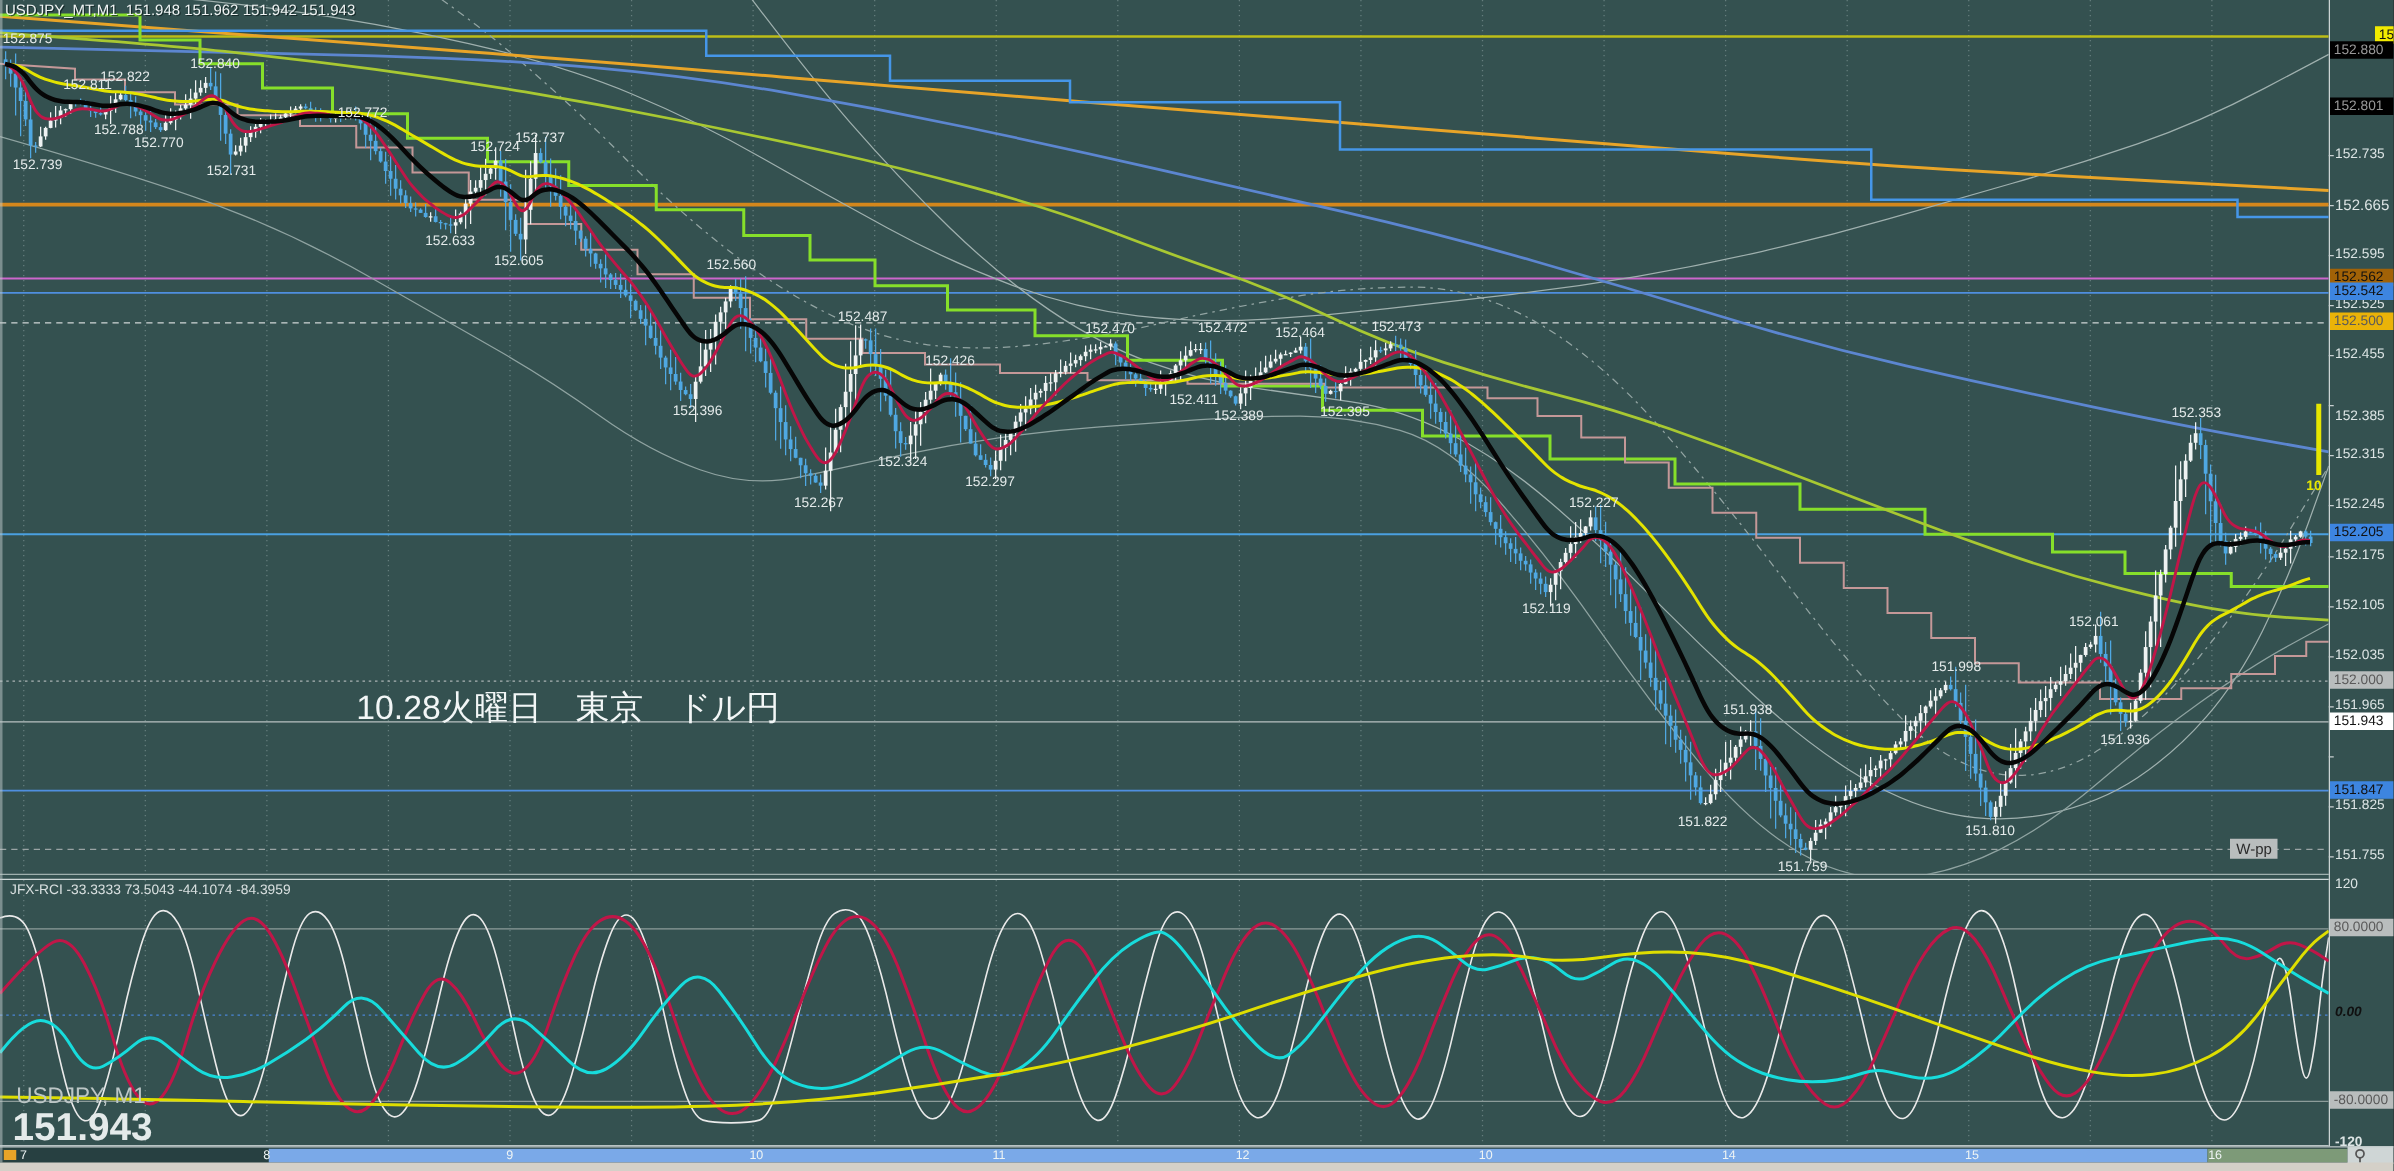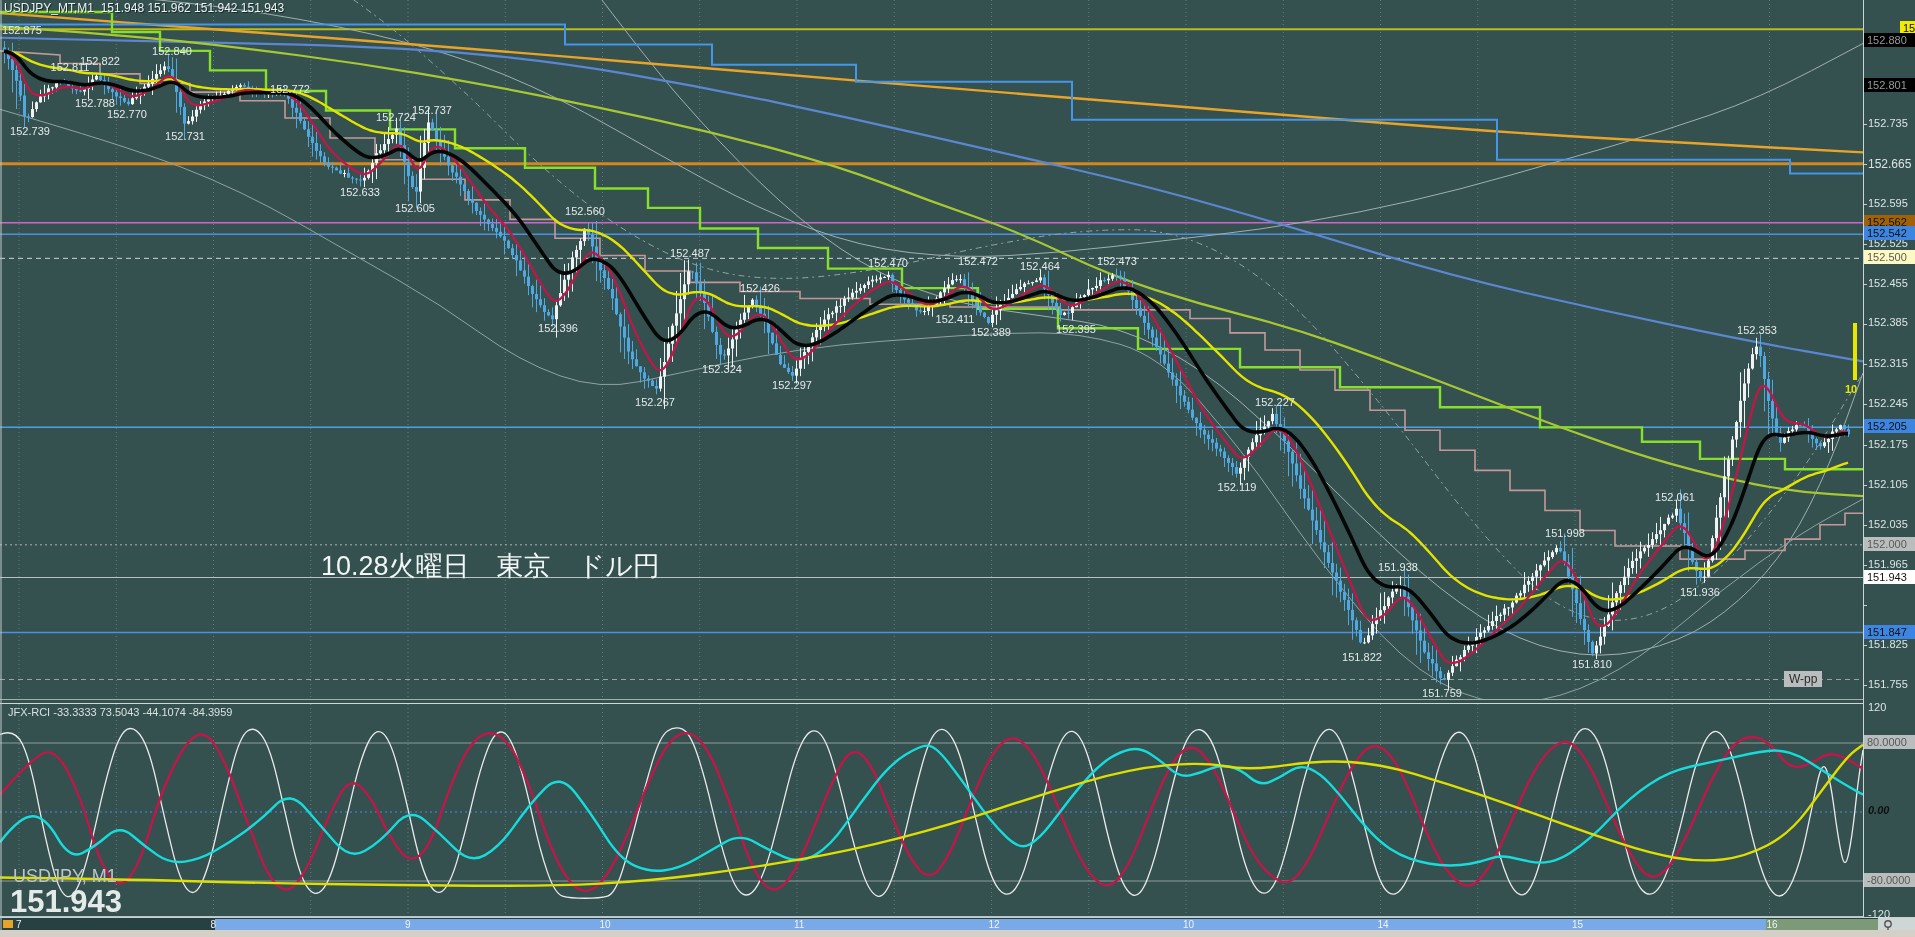--- a/index.html
+++ b/index.html
@@ -1,21 +1,21 @@
 <!DOCTYPE html>
 <html><head>
 <meta charset="utf-8">
 <style>
   html,body{margin:0;padding:0;background:#202020;}
   #root{position:relative;width:1915px;height:937px;background:#345150;overflow:hidden;
         font-family:"Liberation Sans",sans-serif;}
   #chart-svg{position:absolute;left:0;top:0;}
   .ovl{position:absolute;color:#eef2f2;white-space:pre;}
   #title-bar{left:4px;top:1px;font-size:12px;color:#eef2f2;text-shadow:1px 1px 0 rgba(10,25,25,.7);}
-  #annotation{left:285px;top:548px;font-size:27px;color:#f2f6f6;margin-left:36px;}
+  #annotation{left:285px;top:548px;font-size:27px;color:#f2f6f6;}
   #ind-label{left:8px;top:706px;font-size:11px;color:#d9e0e0;}
   #sym-overlay{left:13px;top:866px;font-size:18px;color:#bcc6c6;}
   #big-price{left:10px;top:884px;font-size:31px;font-weight:bold;color:#e4eaea;}
   #wpp{left:1784px;top:671px;font-size:12px;color:#2b2b2b;background:#b9bdbd;padding:0 5px;line-height:16px;}
   #countdown{left:1845px;top:383px;font-size:11px;font-weight:bold;color:#e6e600;}
   #timebar-area{position:absolute;left:0;top:917px;width:1878px;height:13px;background:#274041;border-top:1px solid #c7d0d0;}
   .tseg{position:absolute;top:1px;height:11px;}
   #corner{position:absolute;left:1878px;top:917px;width:37px;height:13px;background:#cfd6d6;border-top:1px solid #c7d0d0;}
   #bottom-strip{position:absolute;left:0;top:930px;width:1915px;height:7px;background:#d4d0c8;}
   #left-edge{position:absolute;left:0;top:0;width:2px;height:930px;background:#c2cccc;opacity:.5;}
@@ -1109,21 +1109,21 @@
 <div style="position: absolute; left: 1868px; top: 116.684px; font-size: 11px; color: rgb(220, 228, 228);">152.735</div>
     <div style="position: absolute; left: 1863px; top: 123.684px; width: 4px; height: 1px; background: rgb(200, 208, 208);"></div>
     <div style="position: absolute; left: 1868px; top: 156.794px; font-size: 12px; color: rgb(220, 228, 228);">152.665</div>
     <div style="position: absolute; left: 1863px; top: 163.794px; width: 4px; height: 1px; background: rgb(200, 208, 208);"></div>
     <div style="position: absolute; left: 1868px; top: 196.904px; font-size: 11px; color: rgb(220, 228, 228);">152.595</div>
     <div style="position: absolute; left: 1863px; top: 203.904px; width: 4px; height: 1px; background: rgb(200, 208, 208);"></div>
     <div style="position: absolute; left: 1868px; top: 237.014px; font-size: 11px; color: rgb(220, 228, 228);">152.525</div>
     <div style="position: absolute; left: 1863px; top: 244.014px; width: 4px; height: 1px; background: rgb(200, 208, 208);"></div>
     <div style="position: absolute; left: 1868px; top: 277.124px; font-size: 11px; color: rgb(220, 228, 228);">152.455</div>
     <div style="position: absolute; left: 1863px; top: 284.124px; width: 4px; height: 1px; background: rgb(200, 208, 208);"></div>
-    <div style="position: absolute; left: 1868px; top: 316px; font-size: 11px; color: rgb(220, 228, 228);">152.385</div>
+    <div style="position: absolute; left: 1868px; top: 327px; font-size: 11px; color: rgb(220, 228, 228);">152.385</div>
     <div style="position: absolute; left: 1863px; top: 324.234px; width: 4px; height: 1px; background: rgb(200, 208, 208);"></div>
     <div style="position: absolute; left: 1868px; top: 357.344px; font-size: 11px; color: rgb(220, 228, 228);">152.315</div>
     <div style="position: absolute; left: 1863px; top: 364.344px; width: 4px; height: 1px; background: rgb(200, 208, 208);"></div>
     <div style="position: absolute; left: 1868px; top: 397.454px; font-size: 11px; color: rgb(220, 228, 228);">152.245</div>
     <div style="position: absolute; left: 1863px; top: 404.454px; width: 4px; height: 1px; background: rgb(200, 208, 208);"></div>
     <div style="position: absolute; left: 1868px; top: 437.564px; font-size: 11px; color: rgb(220, 228, 228);">152.175</div>
     <div style="position: absolute; left: 1863px; top: 444.564px; width: 4px; height: 1px; background: rgb(200, 208, 208);"></div>
     <div style="position: absolute; left: 1868px; top: 477.674px; font-size: 11px; color: rgb(220, 228, 228);">152.105</div>
     <div style="position: absolute; left: 1863px; top: 484.674px; width: 4px; height: 1px; background: rgb(200, 208, 208);"></div>
     <div style="position: absolute; left: 1868px; top: 517.784px; font-size: 11px; color: rgb(220, 228, 228); text-align: right;">152.035</div>
@@ -1134,30 +1134,30 @@
     <div style="position: absolute; left: 1863px; top: 605.004px; width: 4px; height: 1px; background: rgb(200, 208, 208);"></div>
     <div style="position: absolute; left: 1868px; top: 638.114px; font-size: 11px; color: rgb(220, 228, 228);">151.825</div>
     <div style="position: absolute; left: 1863px; top: 645.114px; width: 4px; height: 1px; background: rgb(200, 208, 208);"></div>
     <div style="position: absolute; left: 1868px; top: 678.224px; font-size: 11px; color: rgb(220, 228, 228);">151.755</div>
     <div style="position: absolute; left: 1863px; top: 685.224px; width: 4px; height: 1px; background: rgb(200, 208, 208);"></div>
     <div style="position: absolute; left: 1864px; top: 21.139px; width: 48px; font-size: 11px; padding: 1px 0px 1px 3px; background: rgb(242, 234, 0); color: rgb(17, 17, 17); margin-left: 36px;">152.900</div>
     <div style="position: absolute; left: 1864px; top: 32.599px; width: 48px; font-size: 11px; padding: 1px 0px 1px 3px; background: rgb(0, 0, 0); color: rgb(153, 153, 153);">152.880</div>
     <div style="position: absolute; left: 1864px; top: 77.866px; width: 48px; font-size: 11px; padding: 1px 0px 1px 3px; background: rgb(0, 0, 0); color: rgb(153, 153, 153);">152.801</div>
     <div style="position: absolute; left: 1864px; top: 214.813px; width: 48px; font-size: 11px; padding: 1px 0px 1px 3px; background: #a16207; color: rgb(17, 17, 17);">152.562</div>
     <div style="position: absolute; left: 1864px; top: 226.273px; width: 48px; font-size: 11px; padding: 1px 0px 1px 3px; background: rgb(61, 133, 224); color: rgb(17, 17, 17);">152.542</div>
-    <div style="position: absolute; left: 1864px; top: 250.339px; width: 48px; font-size: 11px; padding: 1px 0px 1px 3px; background: #fef9c3; color: rgb(90, 90, 90);">152.500</div>
+    <div style="position: absolute; left: 1864px; top: 250.339px; width: 48px; font-size: 11px; padding: 1px 0px 1px 3px; background: #eab308; color: rgb(90, 90, 90);">152.500</div>
     <div style="position: absolute; left: 1864px; top: 419.374px; width: 48px; font-size: 11px; padding: 1px 0px 1px 3px; background: rgb(61, 133, 224); color: rgb(17, 17, 17);">152.205</div>
     <div style="position: absolute; left: 1864px; top: 536.839px; width: 48px; font-size: 11px; padding: 1px 0px 1px 3px; background: rgb(185, 189, 189); color: rgb(90, 90, 90);">152.000</div>
     <div style="position: absolute; left: 1864px; top: 569.5px; width: 48px; font-size: 11px; padding: 1px 0px 1px 3px; background: rgb(255, 255, 255); color: rgb(17, 17, 17);">151.943</div>
     <div style="position: absolute; left: 1864px; top: 624.508px; width: 48px; font-size: 11px; padding: 1px 0px 1px 3px; background: rgb(61, 133, 224); color: rgb(17, 17, 17);">151.847</div>
     <div style="position: absolute; left: 1868px; top: 700.5px; font-size: 11px; padding: 0px; width: auto; background: transparent; color: rgb(220, 228, 228); font-weight: normal;">120</div>
     <div style="position: absolute; left: 1864px; top: 735px; font-size: 11px; padding: 1px 0px 1px 3px; width: 48px; background: rgb(185, 189, 189); color: rgb(90, 90, 90); font-weight: normal;">80.0000</div>
     <div style="position: absolute; left: 1868px; top: 804px; font-size: 11px; padding: 0px; width: auto; background: transparent; color: rgb(16, 16, 16); font-weight: bold; font-style: italic;">0.00</div>
     <div style="position: absolute; left: 1864px; top: 873px; font-size: 11px; padding: 1px 0px 1px 3px; width: 48px; background: rgb(185, 189, 189); color: rgb(90, 90, 90); font-weight: normal;">-80.0000</div>
-    <div style="position: absolute; left: 1868px; top: 907.5px; font-size: 11px; padding: 0px; width: auto; background: transparent; color: rgb(220, 228, 228); font-weight: normal;">-120</div>
+    <div style="position: absolute; left: 1868px; top: 907.5px; font-size: 11px; padding: 0px; width: auto; background: transparent; color: rgb(220, 228, 228); font-weight: bold;">-120</div>
     <div style="position: absolute; left: 16px; top: 919px; font-size: 10px; color: rgb(238, 244, 244);">7</div>
     <div style="position: absolute; left: 210.5px; top: 919px; font-size: 10px; color: rgb(238, 244, 244);">8</div>
     <div style="position: absolute; left: 405px; top: 919px; font-size: 10px; color: rgb(238, 244, 244);">9</div>
     <div style="position: absolute; left: 599.5px; top: 919px; font-size: 10px; color: rgb(238, 244, 244);">10</div>
     <div style="position: absolute; left: 794px; top: 919px; font-size: 10px; color: rgb(238, 244, 244);">11</div>
     <div style="position: absolute; left: 988.5px; top: 919px; font-size: 10px; color: rgb(238, 244, 244);">12</div>
     <div style="position: absolute; left: 1183px; top: 919px; font-size: 10px; color: rgb(238, 244, 244);">10</div>
     <div style="position: absolute; left: 1377.5px; top: 919px; font-size: 10px; color: rgb(238, 244, 244);">14</div>
     <div style="position: absolute; left: 1572px; top: 919px; font-size: 10px; color: rgb(238, 244, 244);">15</div>
     <div style="position: absolute; left: 1766.5px; top: 919px; font-size: 10px; color: rgb(238, 244, 244);">16</div>

